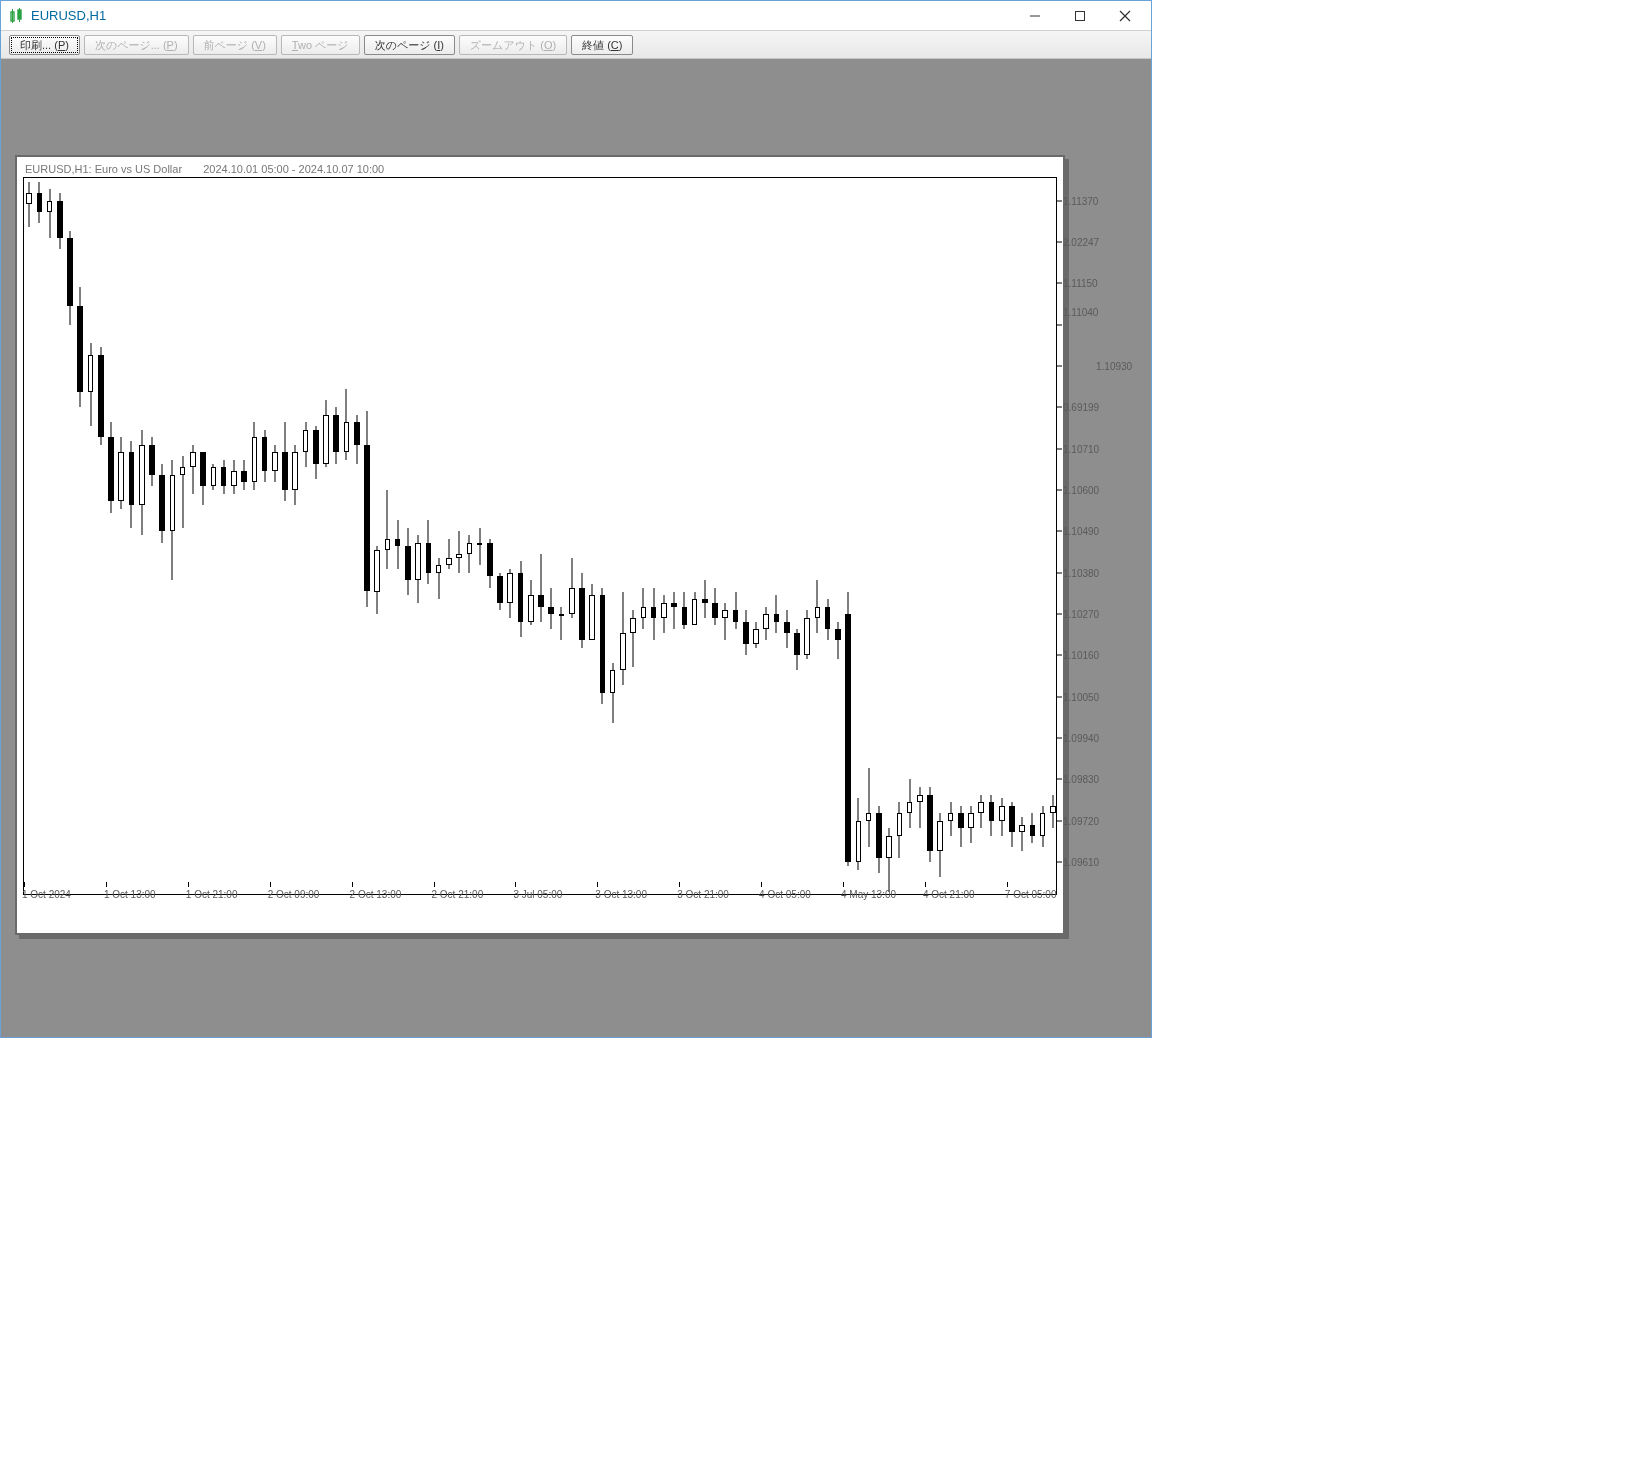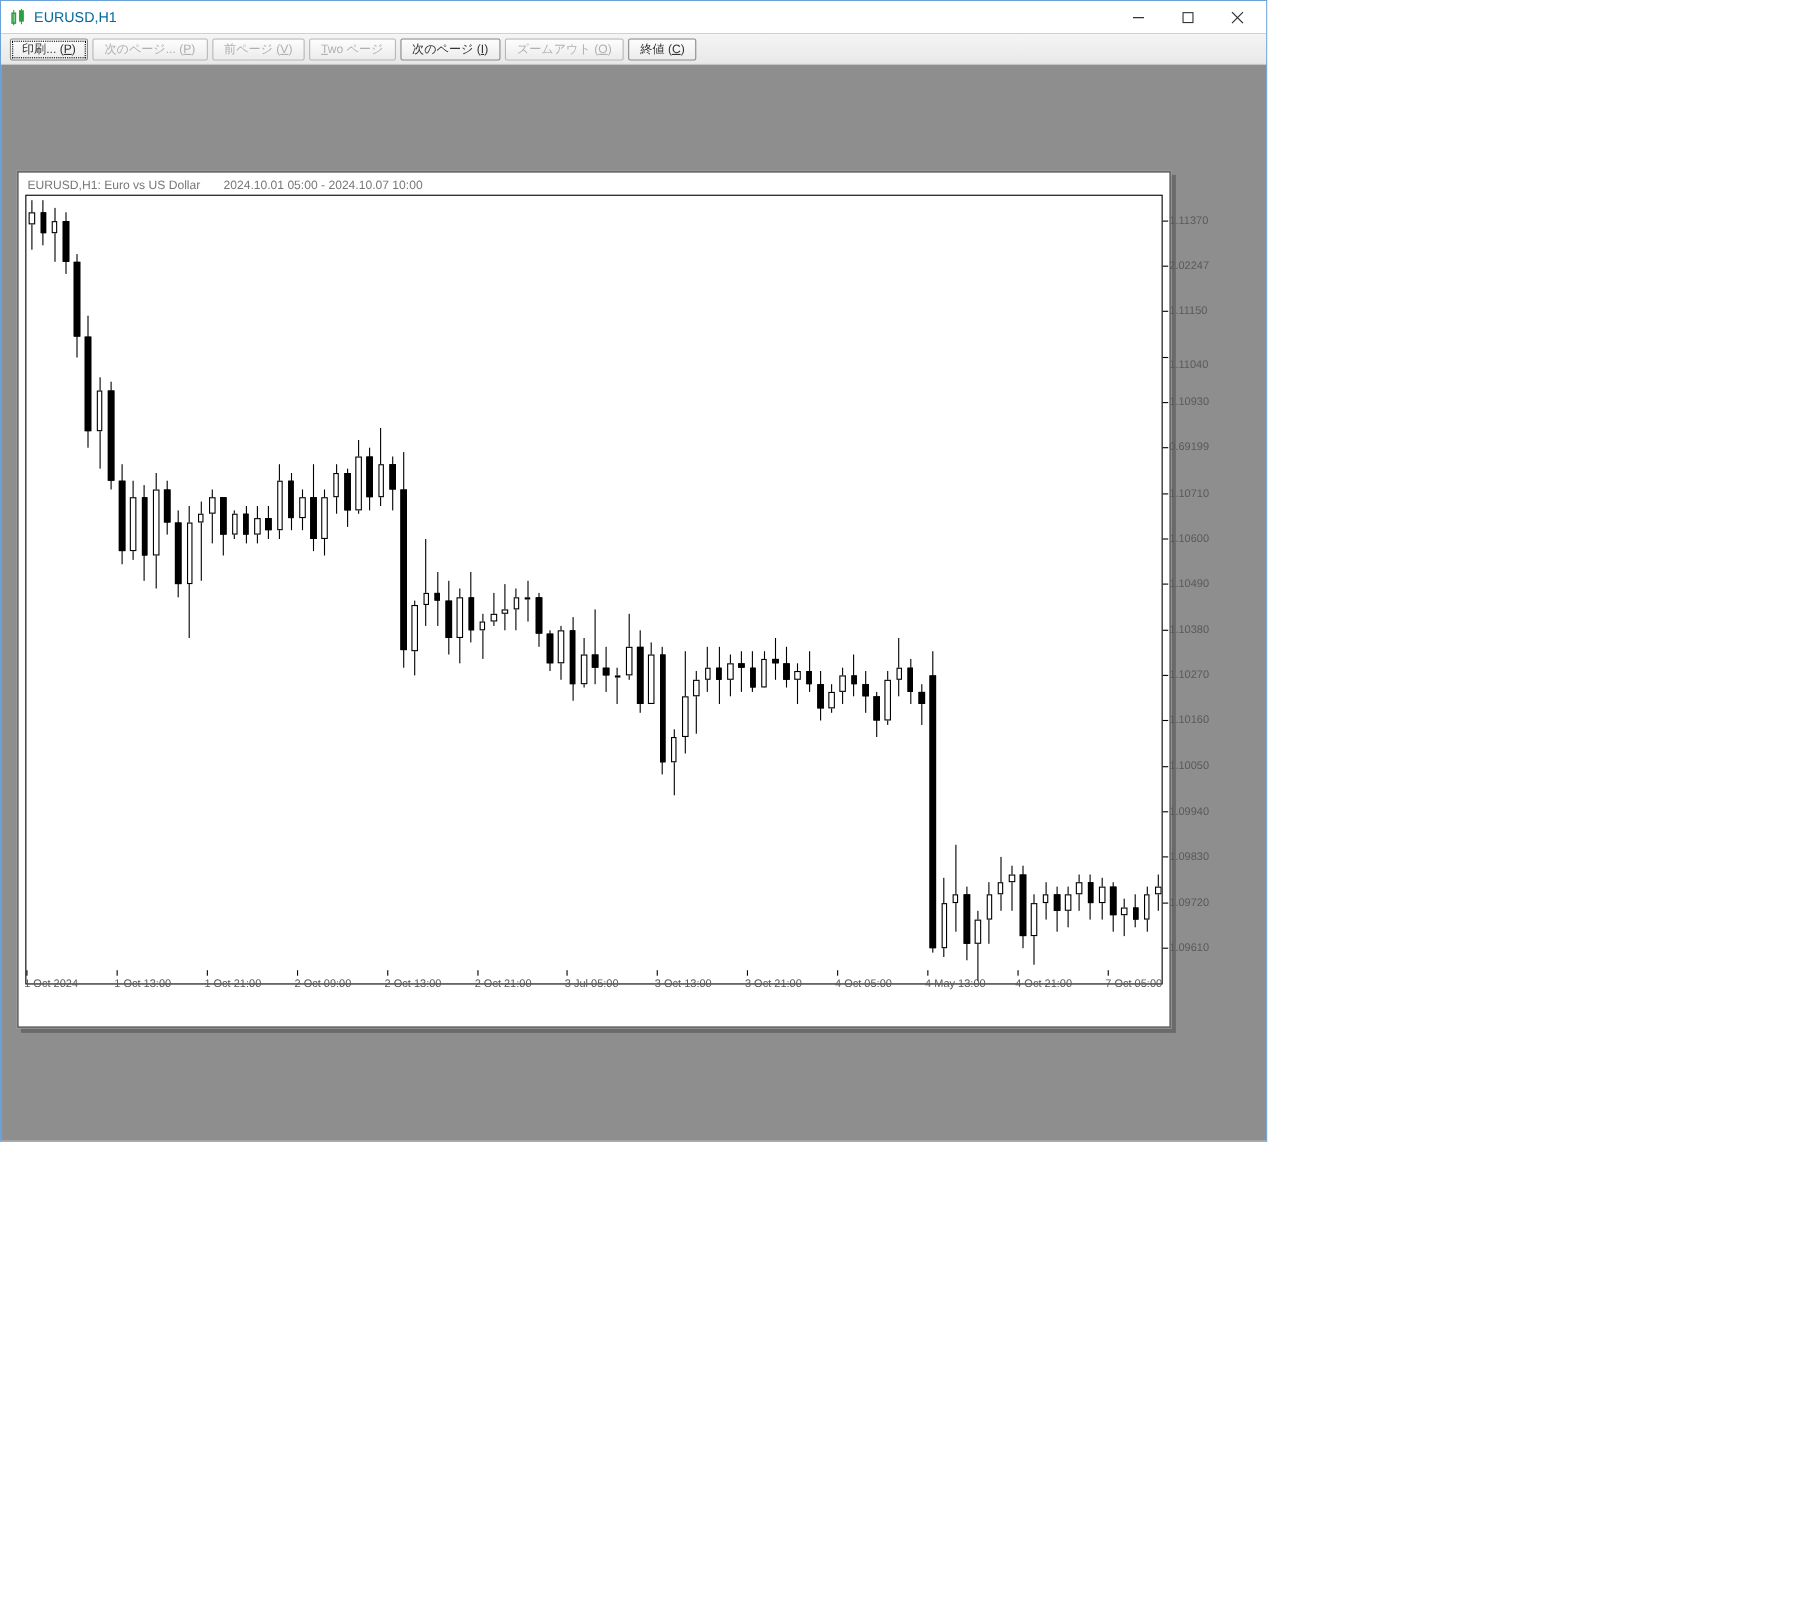--- a/index.html
+++ b/index.html
@@ -636,23 +636,23 @@
             </div>
           </div>
       </div>
       <div class="y-axis" id="yaxis" style="top: 21px; height: 718px; left: 1046px; right: auto;">
           <div class="y-tick" style="top: 22.555px;">1.11370</div>
           <div class="y-tmark" style="top: 22.555px;"></div>
           <div class="y-tick" style="top: 63.9058px;">2.02247</div>
           <div class="y-tmark" style="top: 63.9058px;"></div>
           <div class="y-tick" style="top: 105.257px;">1.11150</div>
           <div class="y-tmark" style="top: 105.257px;"></div>
-          <div class="y-tick" style="top: 154px;">1.11040</div>
+          <div class="y-tick" style="top: 134px;">1.11040</div>
           <div class="y-tmark" style="top: 146.607px;"></div>
-          <div class="y-tick" style="top: 187.958px;">1.10930</div>
+          <div class="y-tick" style="top: 187.958px; padding-left: 33px;">1.10930</div>
           <div class="y-tmark" style="top: 187.958px;"></div>
           <div class="y-tick" style="top: 229.309px;">0.69199</div>
           <div class="y-tmark" style="top: 229.309px;"></div>
           <div class="y-tick" style="top: 270.66px;">1.10710</div>
           <div class="y-tmark" style="top: 270.66px;"></div>
           <div class="y-tick" style="top: 312.01px;">1.10600</div>
           <div class="y-tmark" style="top: 312.01px;"></div>
           <div class="y-tick" style="top: 353.361px;">1.10490</div>
           <div class="y-tmark" style="top: 353.361px;"></div>
           <div class="y-tick" style="top: 394.712px;">1.10380</div>

